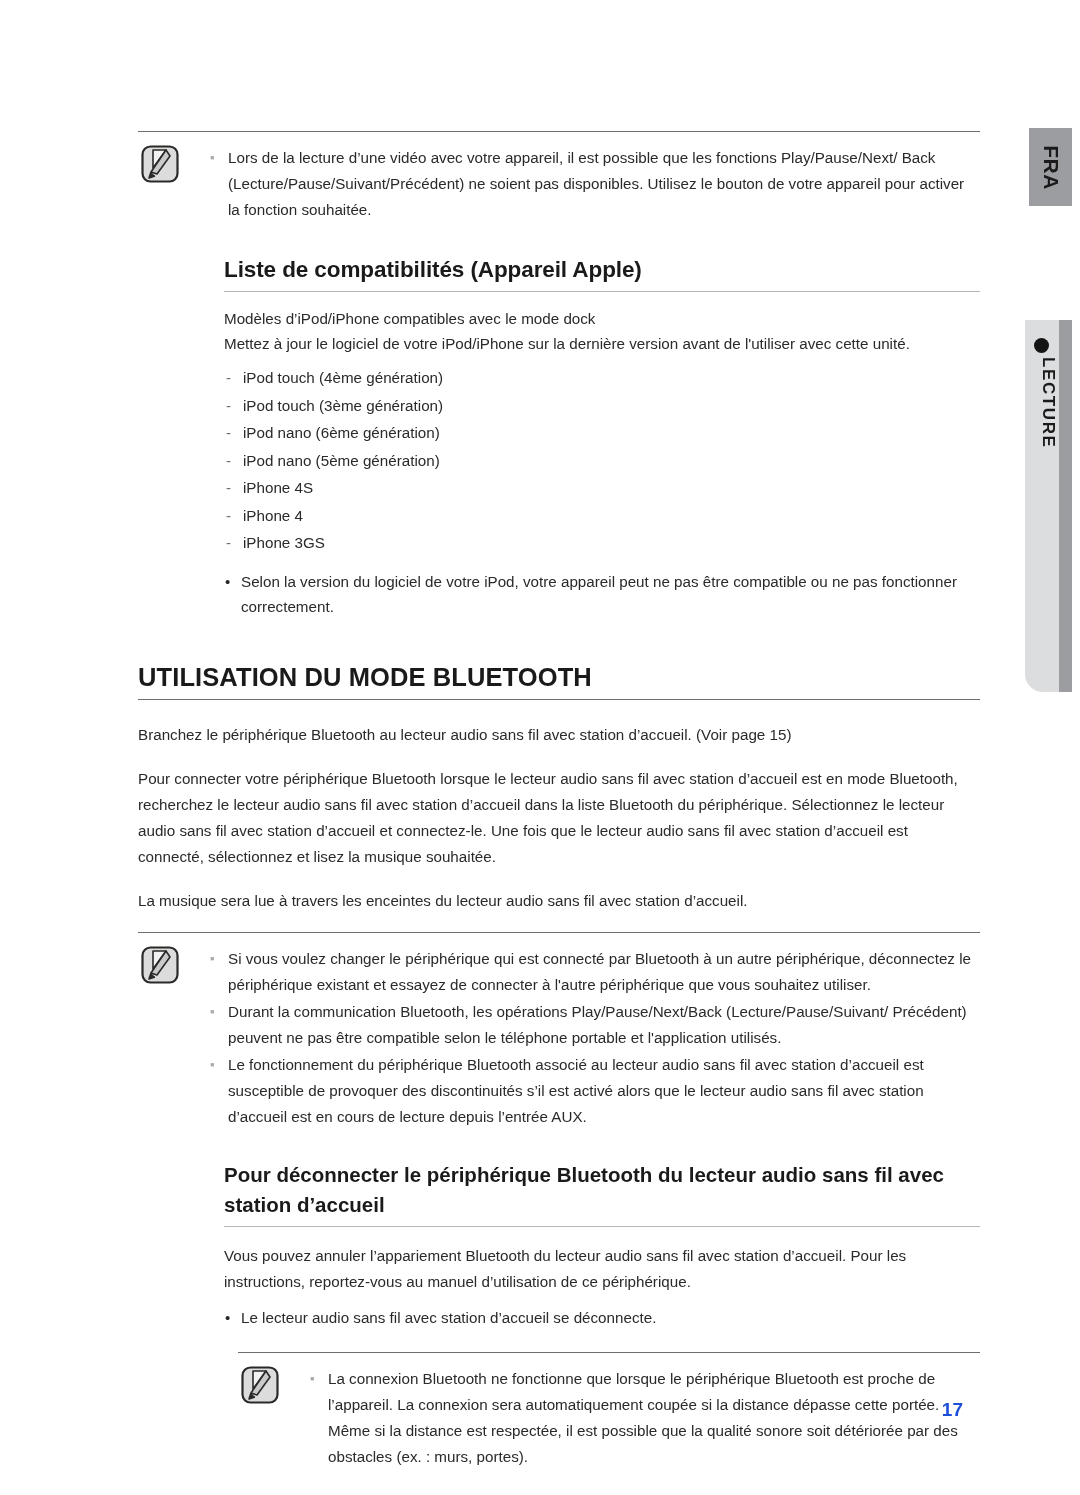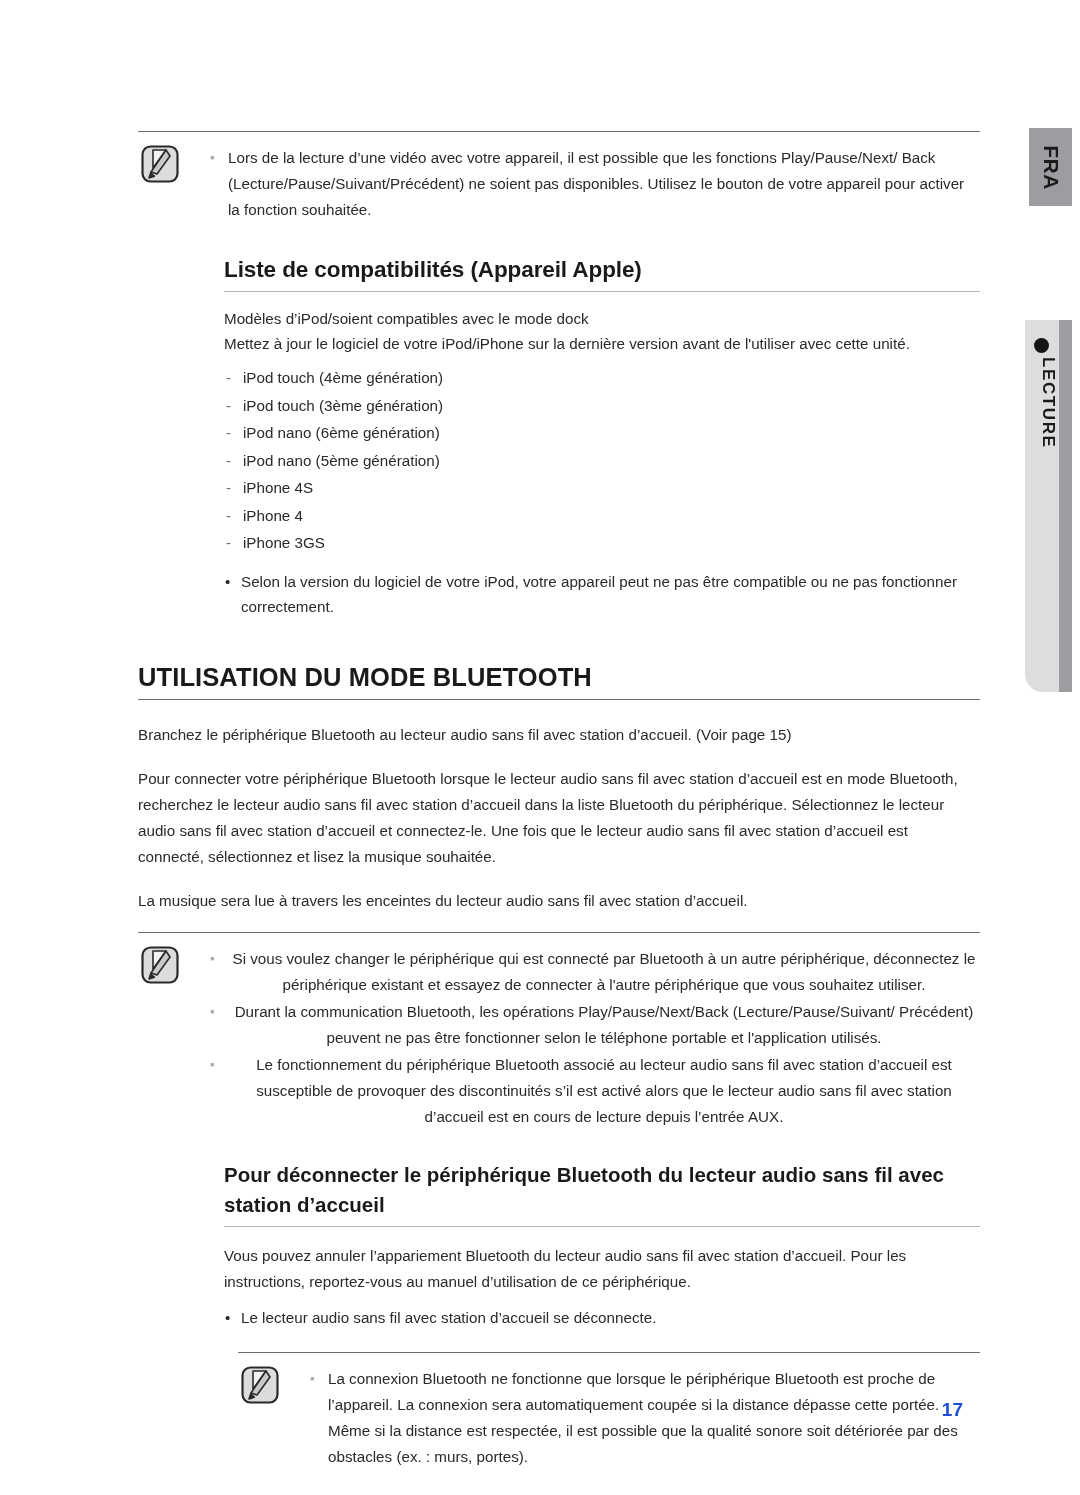--- a/index.html
+++ b/index.html
@@ -291,21 +291,21 @@
           <path d="M11 28 L9 34 L15 32" fill="#2b2a29" stroke="#2b2a29" stroke-width="1.6" stroke-linejoin="round"></path>
         </svg>
       </div>
       <ul>
         <li>Lors de la lecture d’une vidéo avec votre appareil, il est possible que les fonctions Play/Pause/Next/ Back (Lecture/Pause/Suivant/Précédent) ne soient pas disponibles. Utilisez le bouton de votre appareil pour activer la fonction souhaitée.</li>
       </ul>
     </div>
 
     <div class="sub-block" style="margin-top:34px;">
       <h2 class="sub-head">Liste de compatibilités (Appareil Apple)</h2>
-      <p class="plain-line">Modèles d’iPod/soient compatibles avec le mode dock</p>
+      <p class="plain-line">Modèles d’iPod/iPhone compatibles avec le mode dock</p>
       <p class="plain-line">Mettez à jour le logiciel de votre iPod/iPhone sur la dernière version avant de l'utiliser avec cette unité.</p>
 
       <ul class="dash-list">
         <li>iPod touch (4ème génération)</li>
         <li>iPod touch (3ème génération)</li>
         <li>iPod nano (6ème génération)</li>
         <li>iPod nano (5ème génération)</li>
         <li>iPhone 4S</li>
         <li>iPhone 4</li>
         <li>iPhone 3GS</li>
@@ -320,32 +320,32 @@
     <div class="main-head-wrap">
       <h1 class="main-head">UTILISATION DU MODE BLUETOOTH</h1>
     </div>
 
     <div style="margin-top:22px;">
       <p class="para">Branchez le périphérique Bluetooth au lecteur audio sans fil avec station d’accueil. (Voir page 15)</p>
       <p class="para">Pour connecter votre périphérique Bluetooth lorsque le lecteur audio sans fil avec station d’accueil est en mode Bluetooth, recherchez le lecteur audio sans fil avec station d’accueil dans la liste Bluetooth du périphérique. Sélectionnez le lecteur audio sans fil avec station d’accueil et connectez-le. Une fois que le lecteur audio sans fil avec station d’accueil est connecté, sélectionnez et lisez la musique souhaitée.</p>
       <p class="para">La musique sera lue à travers les enceintes du lecteur audio sans fil avec station d’accueil.</p>
     </div>
 
-    <div class="note" style="margin-top:16px;text-align:center;">
+    <div class="note" style="margin-top:16px;">
       <div class="note-icon">
         <svg width="40" height="40" viewBox="0 0 40 40" aria-hidden="true">
           <rect x="2.5" y="2.5" width="35" height="35" rx="8" ry="8" fill="#dcdcdc" stroke="#2b2a29" stroke-width="2.2"></rect>
           <path d="M13 6 L26 6 L13 24 Z" fill="#f2f2f2" stroke="#2b2a29" stroke-width="1.6" stroke-linejoin="round"></path>
           <path d="M26 6 L30 12 L17 30 L11 28 Z" fill="#c9c9c9" stroke="#2b2a29" stroke-width="1.6" stroke-linejoin="round"></path>
           <path d="M11 28 L9 34 L15 32" fill="#2b2a29" stroke="#2b2a29" stroke-width="1.6" stroke-linejoin="round"></path>
         </svg>
       </div>
       <ul>
         <li>Si vous voulez changer le périphérique qui est connecté par Bluetooth à un autre périphérique, déconnectez le périphérique existant et essayez de connecter à l'autre périphérique que vous souhaitez utiliser.</li>
-        <li>Durant la communication Bluetooth, les opérations Play/Pause/Next/Back (Lecture/Pause/Suivant/ Précédent) peuvent ne pas être fonctionner selon le téléphone portable et l'application utilisés.</li>
+        <li>Durant la communication Bluetooth, les opérations Play/Pause/Next/Back (Lecture/Pause/Suivant/ Précédent) peuvent ne pas être compatible selon le téléphone portable et l'application utilisés.</li>
         <li>Le fonctionnement du périphérique Bluetooth associé au lecteur audio sans fil avec station d’accueil est susceptible de provoquer des discontinuités s’il est activé alors que le lecteur audio sans fil avec station d’accueil est en cours de lecture depuis l’entrée AUX.</li>
       </ul>
     </div>
 
     <div class="sub-block" style="margin-top:30px;">
       <h2 class="bold-head">Pour déconnecter le périphérique Bluetooth du lecteur audio sans fil avec station d’accueil</h2>
       <p class="para" style="margin-top:16px;margin-bottom:10px;">Vous pouvez annuler l’appariement Bluetooth du lecteur audio sans fil avec station d’accueil. Pour les instructions, reportez-vous au manuel d’utilisation de ce périphérique.</p>
       <ul class="dot-list" style="margin-top:6px;">
         <li>Le lecteur audio sans fil avec station d’accueil se déconnecte.</li>
       </ul>

